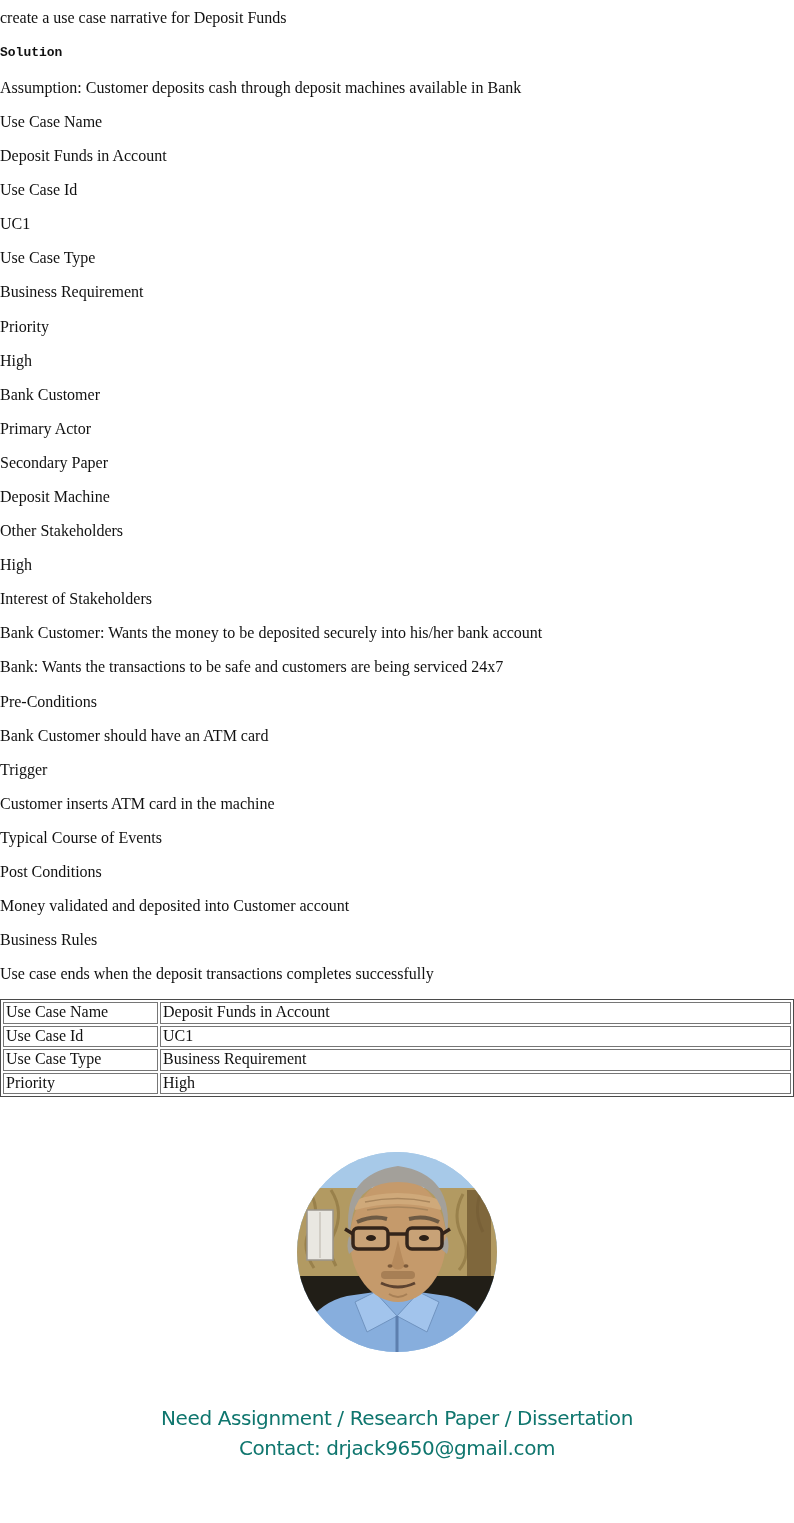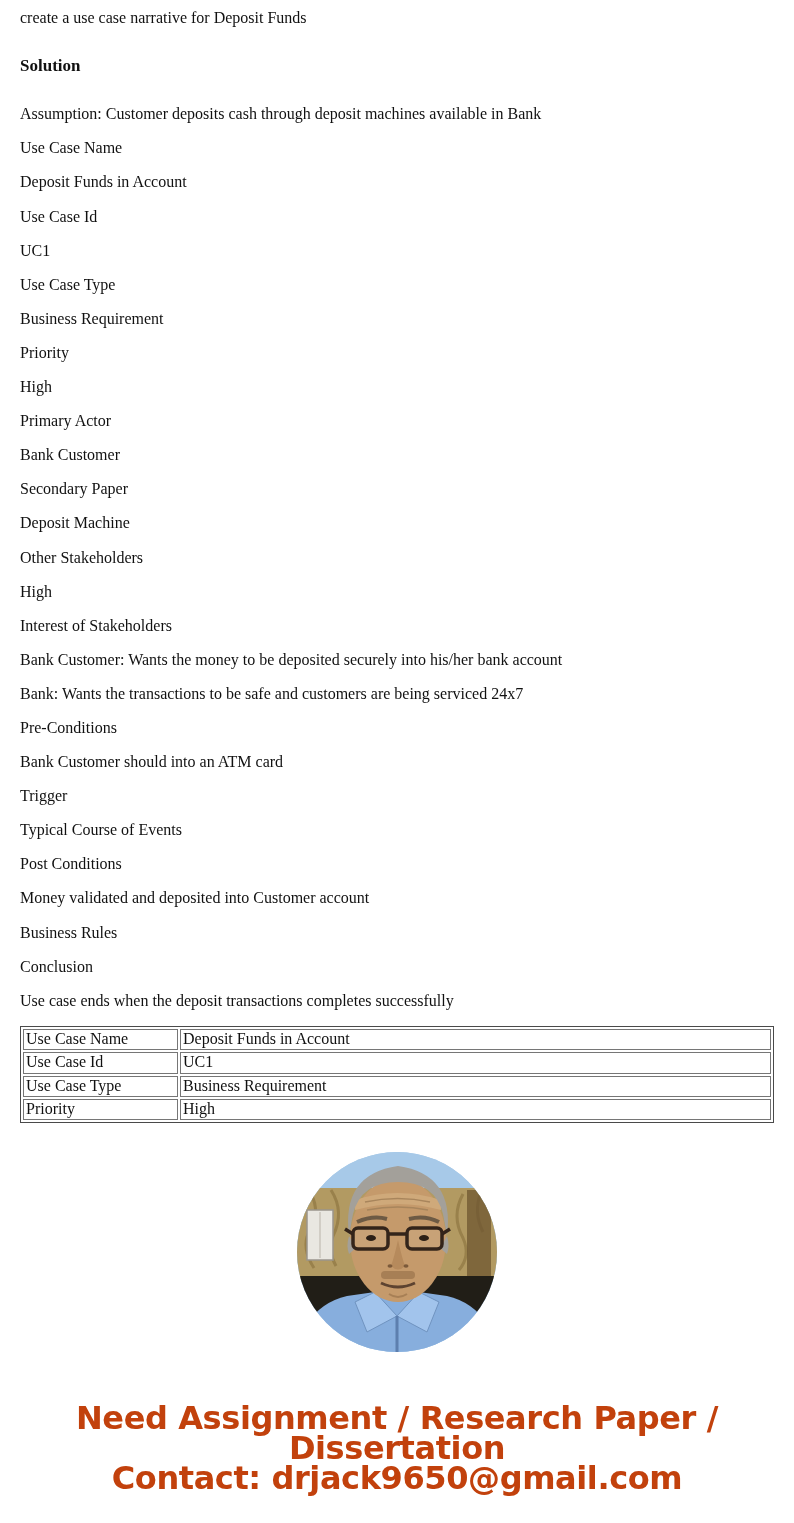--- a/index.html
+++ b/index.html
@@ -9,34 +9,35 @@
     height: 1523px;
     background: #ffffff;
     color: #111111;
     font-family: "Liberation Serif", serif;
     overflow: hidden;
   }
   
   .doc {
     height: 1123px;
     overflow: hidden;
-    padding: 0 20px;
+    padding: 0 0;
   }
   .doc p {
     margin: 16.5px 0;
     font-size: 16px;
     line-height: 1.1;
     font-weight: normal;
   }
   .doc p.first { margin-top: 9px; }
   .doc h3 {
-    font-size: 17px;
+    font-size: 13px;
     line-height: 1.1;
-    margin: 30px 0;
+    margin: 19px 0;
     font-weight: bold;
+    font-family: Liberation Mono, monospace;
   }
   table.uc-table {
     width: 100%;
     border-collapse: separate;
     border-spacing: 2px;
     border: 1px solid #4a4a4a;
     margin-top: 16.5px;
   }
   table.uc-table td {
     border: 1px solid #767676;
@@ -57,60 +58,60 @@
     border-radius: 50%;
     overflow: hidden;
     background: #a7c9e8;
   }
   .avatar-wrap svg { display: block; width: 200px; height: 200px; }
   
   .footer {
     margin-top: 51px;
     text-align: center;
     font-family: "DejaVu Sans", sans-serif;
-    font-weight: bold;
-    font-size: 32px;
+    font-weight: normal;
+    font-size: 20px;
     line-height: 30px;
     letter-spacing: -0.4px;
-    color: #c2410c;
+    color: #0f766e;
   }
 </style>
 </head>
 <body>
 
 <div class="doc">
   <p class="first">create a use case narrative for Deposit Funds</p>
   <h3>Solution</h3>
 
   <p>Assumption: Customer deposits cash through deposit machines available in Bank</p>
   <p>Use Case Name</p>
   <p>Deposit Funds in Account</p>
   <p>Use Case Id</p>
   <p>UC1</p>
   <p>Use Case Type</p>
   <p>Business Requirement</p>
   <p>Priority</p>
   <p>High</p>
+  <p>Bank Customer</p>
   <p>Primary Actor</p>
-  <p>Bank Customer</p>
   <p>Secondary Paper</p>
   <p>Deposit Machine</p>
   <p>Other Stakeholders</p>
   <p>High</p>
   <p>Interest of Stakeholders</p>
   <p>Bank Customer: Wants the money to be deposited securely into his/her bank account</p>
   <p>Bank: Wants the transactions to be safe and customers are being serviced 24x7</p>
   <p>Pre-Conditions</p>
-  <p>Bank Customer should into an ATM card</p>
+  <p>Bank Customer should have an ATM card</p>
   <p>Trigger</p>
+  <p>Customer inserts ATM card in the machine</p>
   <p>Typical Course of Events</p>
   <p>Post Conditions</p>
   <p>Money validated and deposited into Customer account</p>
   <p>Business Rules</p>
-  <p>Conclusion</p>
   <p>Use case ends when the deposit transactions completes successfully</p>
 
   <table class="uc-table">
     <tbody>
       <tr>
         <td class="uc-label">Use Case Name</td>
         <td>Deposit Funds in Account</td>
       </tr>
       <tr>
         <td class="uc-label">Use Case Id</td>

